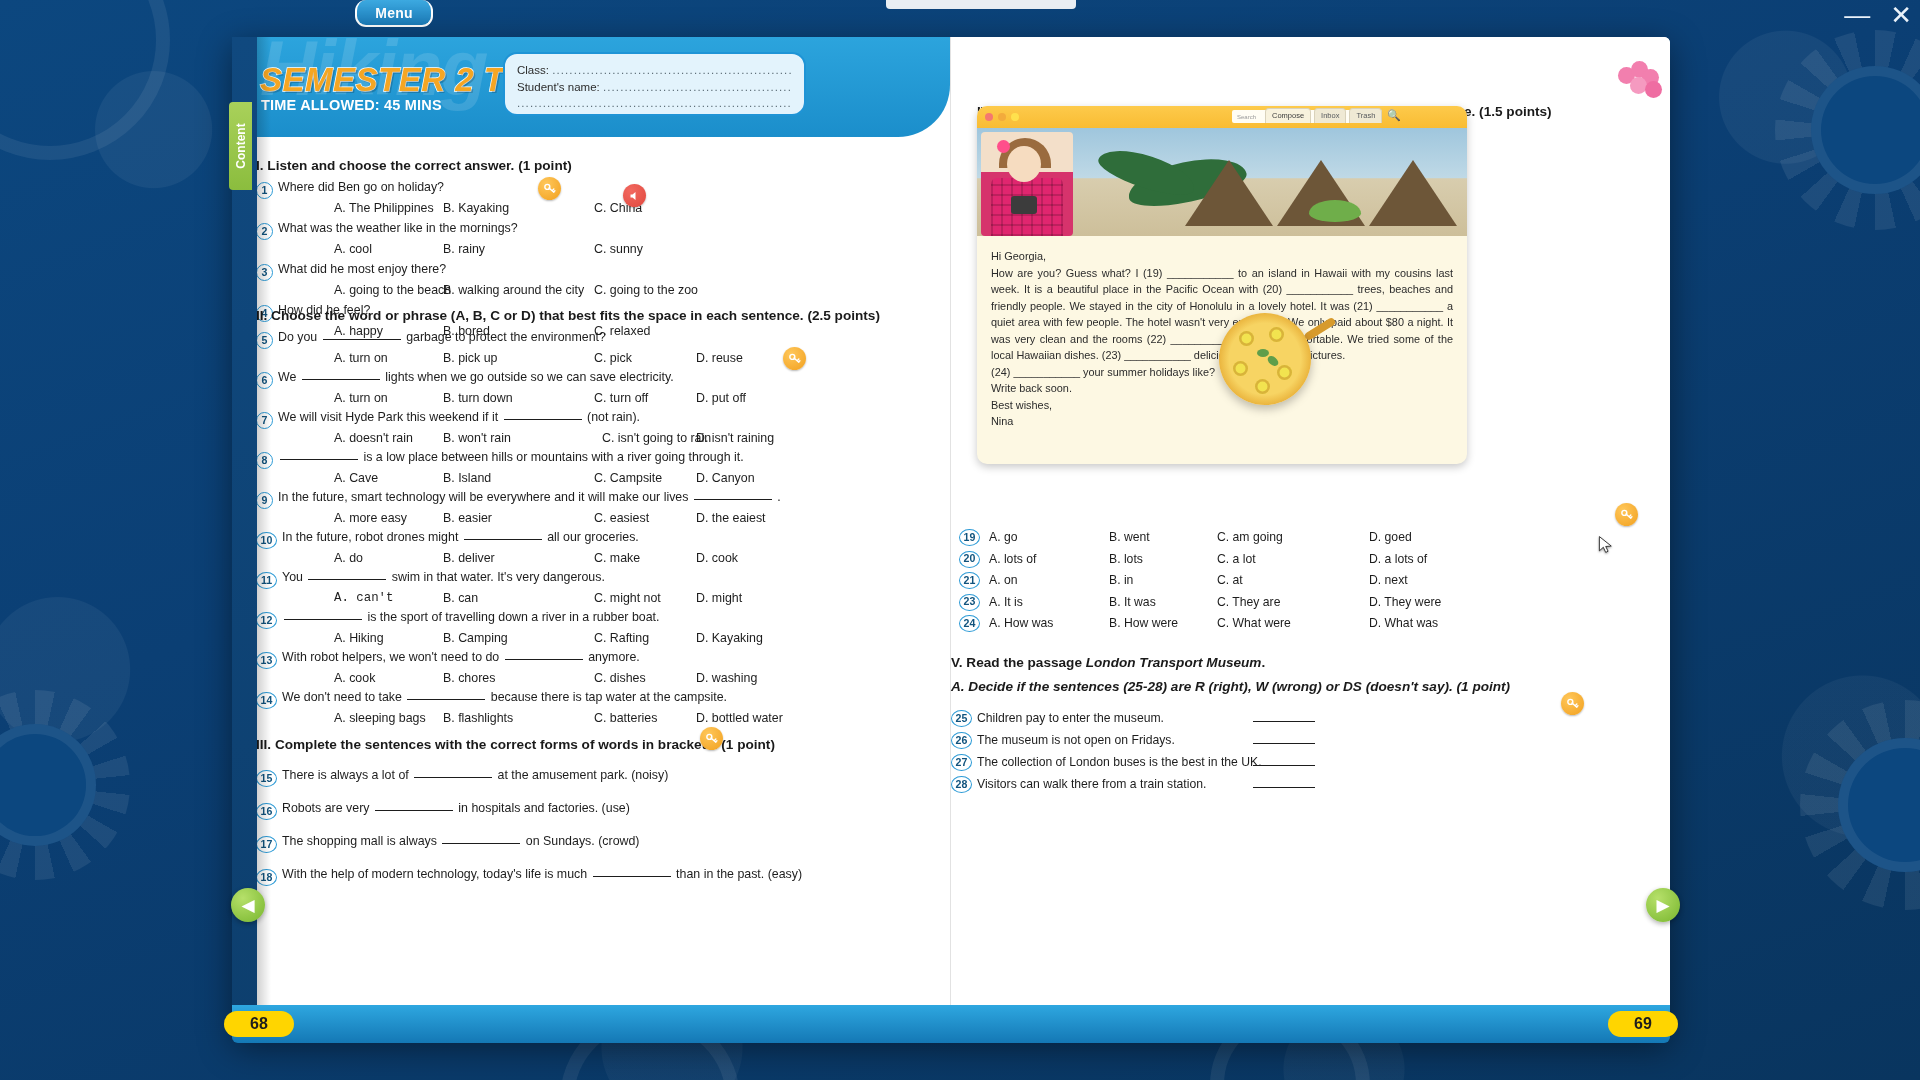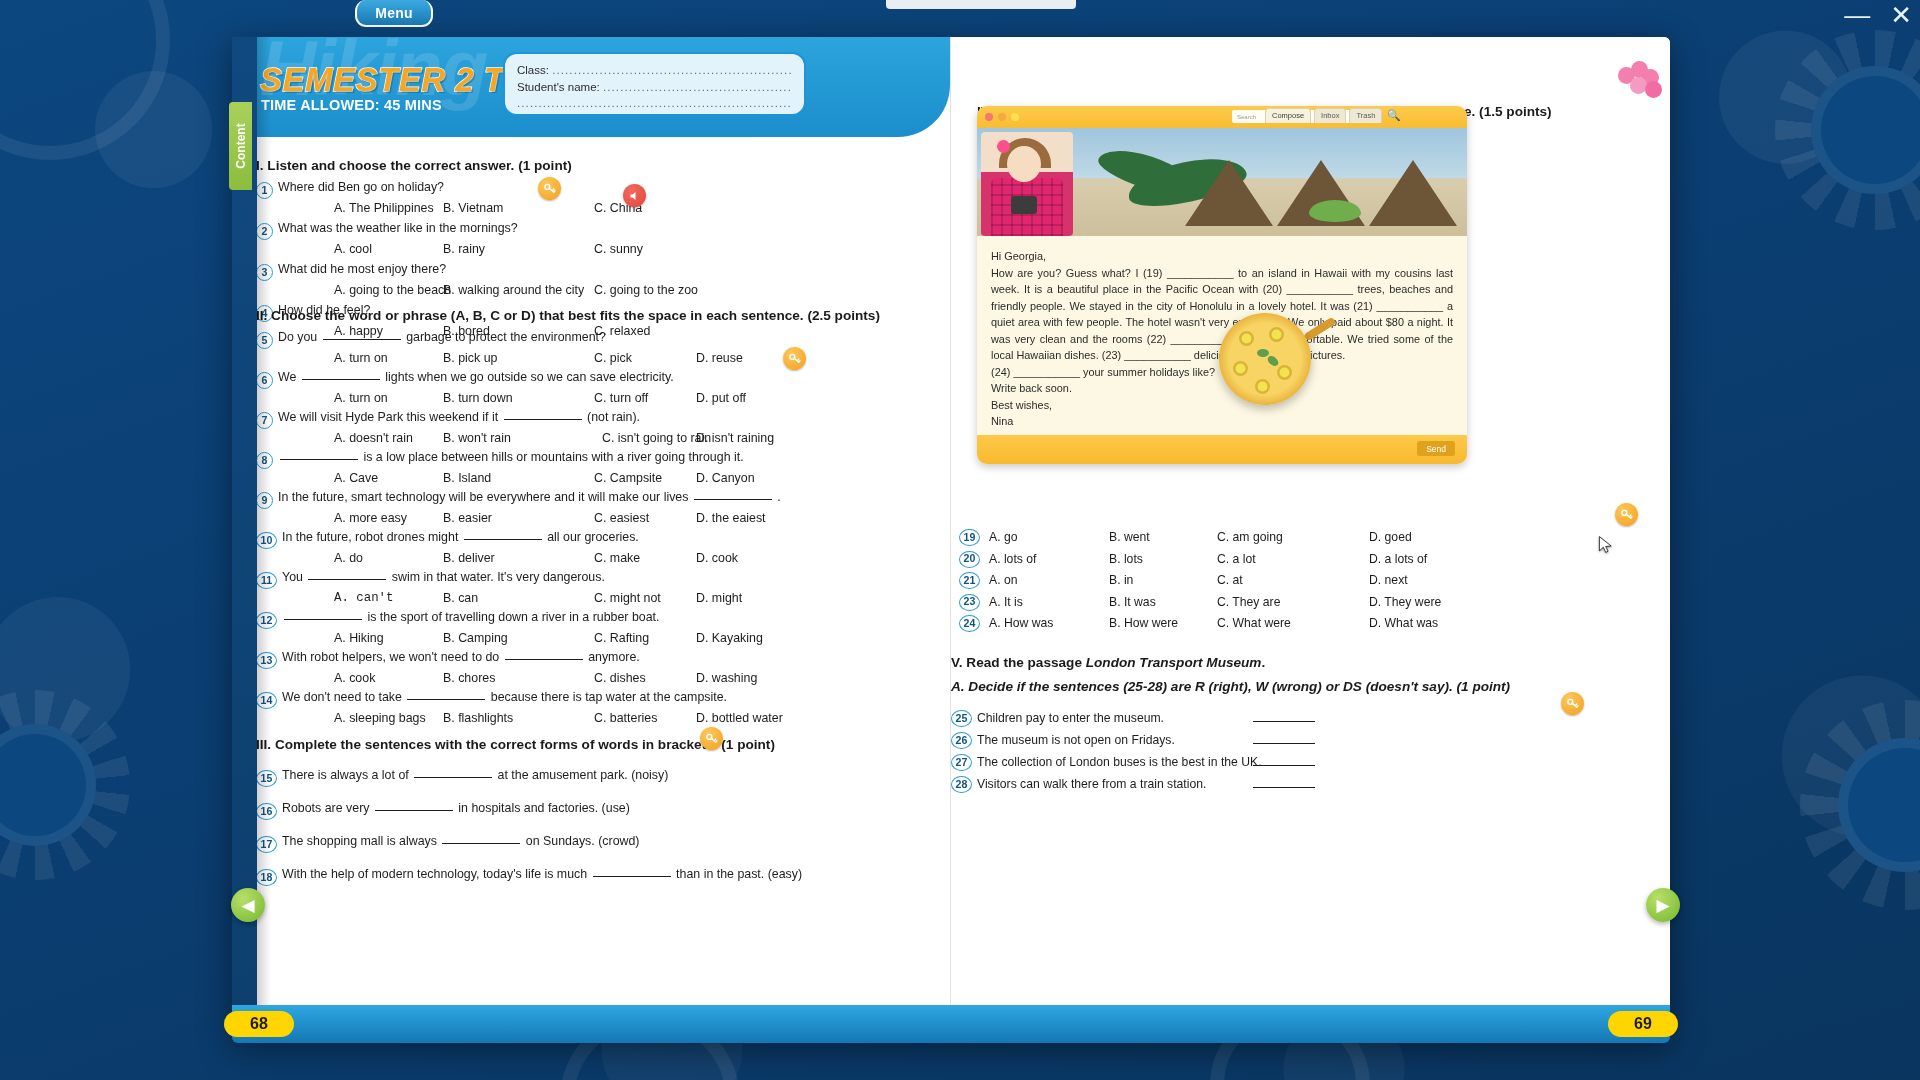--- a/index.html
+++ b/index.html
@@ -351,21 +351,21 @@
         <span class="dotfill">.............................................................................</span>
       </div>
     </div>
 
     <div class="pg-content" style="top:120px;">
       <div class="sec-head">I. Listen and choose the correct answer. (1 point)</div>
       <div id="s1-body" style="margin-top: 4px;">
           <div class="qrow" style="margin-top: 2px;"><span class="qnum">1</span><span>Where did Ben go on holiday?</span></div>
           <div class="opts" style="display: block; position: relative; height: 19px;">
             <span style="position: absolute; left: 78px;">A. The Philippines</span>
-            <span style="position: absolute; left: 187px;">B. Vietnam</span>
+            <span style="position: absolute; left: 187px;">B. Kayaking</span>
             <span style="position: absolute; left: 338px;">C. China</span>
           </div>
           <div class="qrow" style="margin-top: 2px;"><span class="qnum">2</span><span>What was the weather like in the mornings?</span></div>
           <div class="opts" style="display: block; position: relative; height: 19px;">
             <span style="position: absolute; left: 78px;">A. cool</span>
             <span style="position: absolute; left: 187px;">B. rainy</span>
             <span style="position: absolute; left: 338px;">C. sunny</span>
           </div>
           <div class="qrow" style="margin-top: 2px;"><span class="qnum">3</span><span>What did he most enjoy there?</span></div>
           <div class="opts" style="display: block; position: relative; height: 19px;">
@@ -527,23 +527,20 @@
         </div>
       </div>
       <div id="email-body">
         <div>Hi Georgia,</div>
         <div style="text-align:justify;">How are you? Guess what? I (19) ___________ to an island in Hawaii with my cousins last week. It is a beautiful place in the Pacific Ocean with (20) ___________ trees, beaches and friendly people. We stayed in the city of Honolulu in a lovely hotel. It was (21) ___________ a quiet area with few people. The hotel wasn't very expensive. We only paid about $80 a night. It was very clean and the rooms (22) ___________ big and comfortable. We tried some of the local Hawaiian dishes. (23) ___________ delicious. I took lots of pictures.</div>
         <div>(24) ___________ your summer holidays like?</div>
         <div>Write back soon.</div>
         <div>Best wishes,</div>
         <div>Nina</div>
       </div>
-      <div id="email-foot">
-        <div id="send-btn">Send</div>
-      </div>
     </div>
 
     <div id="pizza-handle"></div>
     <div id="pizza">
       <div class="olive" style="left:20px;top:18px;"></div>
       <div class="olive" style="left:50px;top:14px;"></div>
       <div class="olive" style="left:14px;top:48px;"></div>
       <div class="olive" style="left:58px;top:52px;"></div>
       <div class="olive" style="left:36px;top:66px;"></div>
       <div class="basil" style="left:38px;top:36px;"></div>

